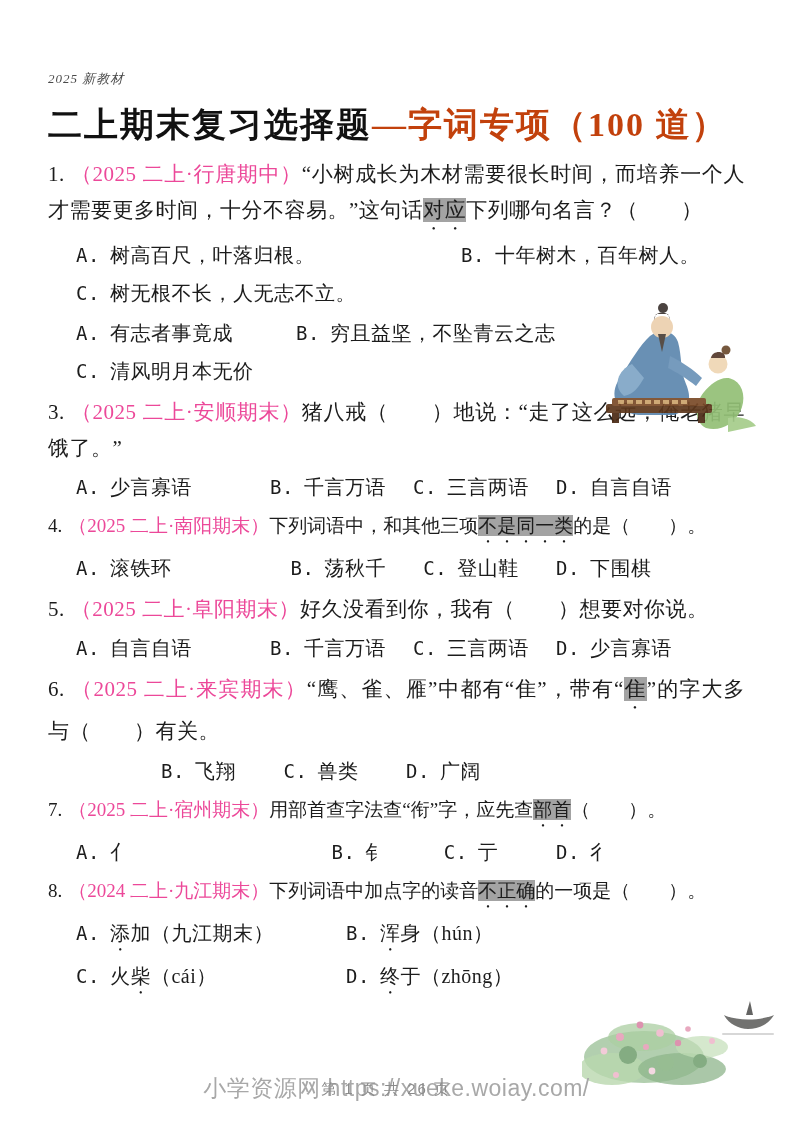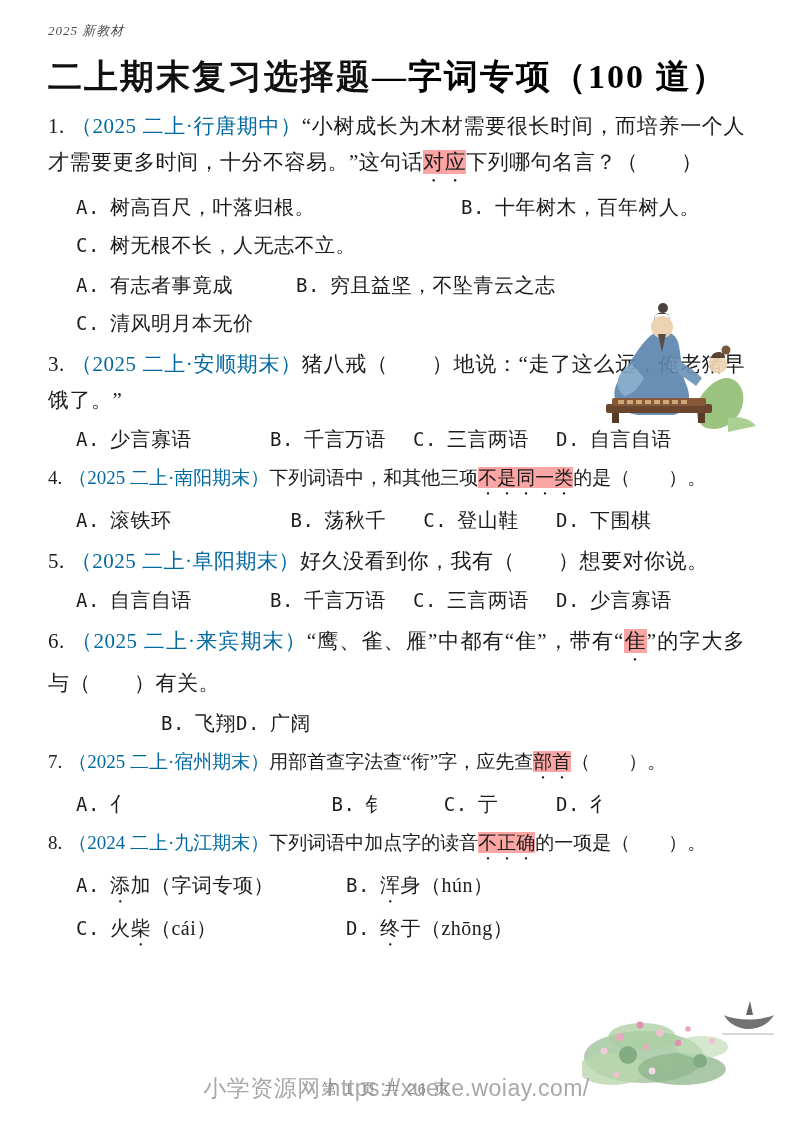--- a/index.html
+++ b/index.html
@@ -2,30 +2,30 @@
 <html><head>
 <meta charset="utf-8">
 <style>
   * { margin:0; padding:0; box-sizing:border-box; }
   body { background:#ffffff; }
   .page {
     position:relative; width:793px; height:1122px; margin:0 auto;
     background:#ffffff; overflow:hidden;
     font-family:"Liberation Serif","DejaVu Serif",serif; color:#1c1c1c;
   }
-  .content { padding:22px 48px 0 48px; }
+  .content { padding:22px 48px 0 48px;margin-top:48px; }
   .edition { font-size:13px; color:#4a4a4a; font-style:italic; letter-spacing:1px; }
   h1.title { font-size:34px; font-weight:900; letter-spacing:2px; margin:14px 0 8px 0; color:#111; }
-  h1.title .red { color:#000000; }
+  h1.title .red { color:#c2410c; }
   .q { margin-top:6px; }
   .stem { font-size:21px; line-height:1.72; letter-spacing:0.5px; text-align:justify; }
   .stem.tight { font-size:19px; letter-spacing:0; }
   .qnum { margin-right:6px; }
-  .src { color:#0369a1; }
-  .hl { background:#fca5a5; }
+  .src { color:#ec4899; }
+  .hl { background:#a3a3a3; }
   .dots, .hl.dots {
     -webkit-text-emphasis:filled dot #1c1c1c;
     -webkit-text-emphasis-position:under;
     text-emphasis:filled dot #1c1c1c;
     text-emphasis-position:under left;
   }
   .opts { display:flex; padding-left:28px; margin-top:4px; font-size:20px; line-height:1.7; letter-spacing:0.5px; }
   .opt { white-space:nowrap; }
   .opt-label { margin-right:10px; font-family:"DejaVu Sans Mono","Liberation Mono",monospace; font-size:19px; }
   
@@ -100,38 +100,39 @@
         <span class="opt c2"><span class="opt-label">B.</span><span>千言万语</span></span>
         <span class="opt c3"><span class="opt-label">C.</span><span>三言两语</span></span>
         <span class="opt"><span class="opt-label">D.</span><span>少言寡语</span></span>
       </div>
     </div>
 
     <div class="q">
       <p class="stem"><span class="qnum">6.</span><span class="src">（2025 二上·来宾期末）</span><span>“鹰、雀、雁”中都有“隹”，带有“</span><span class="hl dots">隹</span><span>”的字大多与（　　）有关。</span></p>
       <div class="opts">
         <span class="opt c2"><span class="opt-label">B.</span><span>飞翔</span></span>
+        <span class="opt c3"><span class="opt-label">C.</span><span>兽类</span></span>
         <span class="opt"><span class="opt-label">D.</span><span>广阔</span></span>
       </div>
     </div>
 
     <div class="q">
       <p class="stem tight"><span class="qnum">7.</span><span class="src">（2025 二上·宿州期末）</span><span>用部首查字法查“衔”字，应先查</span><span class="hl dots">部首</span><span>（　　）。</span></p>
       <div class="opts">
         <span class="opt c1"><span class="opt-label">A.</span><span>亻</span></span>
         <span class="opt c2"><span class="opt-label">B.</span><span>钅</span></span>
         <span class="opt c3"><span class="opt-label">C.</span><span>亍</span></span>
         <span class="opt"><span class="opt-label">D.</span><span>彳</span></span>
       </div>
     </div>
 
     <div class="q">
       <p class="stem tight"><span class="qnum">8.</span><span class="src">（2024 二上·九江期末）</span><span>下列词语中加点字的读音</span><span class="hl dots">不正确</span><span>的一项是（　　）。</span></p>
       <div class="opts">
-        <span class="opt w270"><span class="opt-label">A.</span><span class="dots">添</span><span>加（字词专项）</span></span>
+        <span class="opt w270"><span class="opt-label">A.</span><span class="dots">添</span><span>加（九江期末）</span></span>
         <span class="opt"><span class="opt-label">B.</span><span class="dots">浑</span><span>身（hún）</span></span>
       </div>
       <div class="opts">
         <span class="opt w270"><span class="opt-label">C.</span><span>火</span><span class="dots">柴</span><span>（cái）</span></span>
         <span class="opt"><span class="opt-label">D.</span><span class="dots">终</span><span>于（zhōng）</span></span>
       </div>
     </div>
 
   </div>
 

